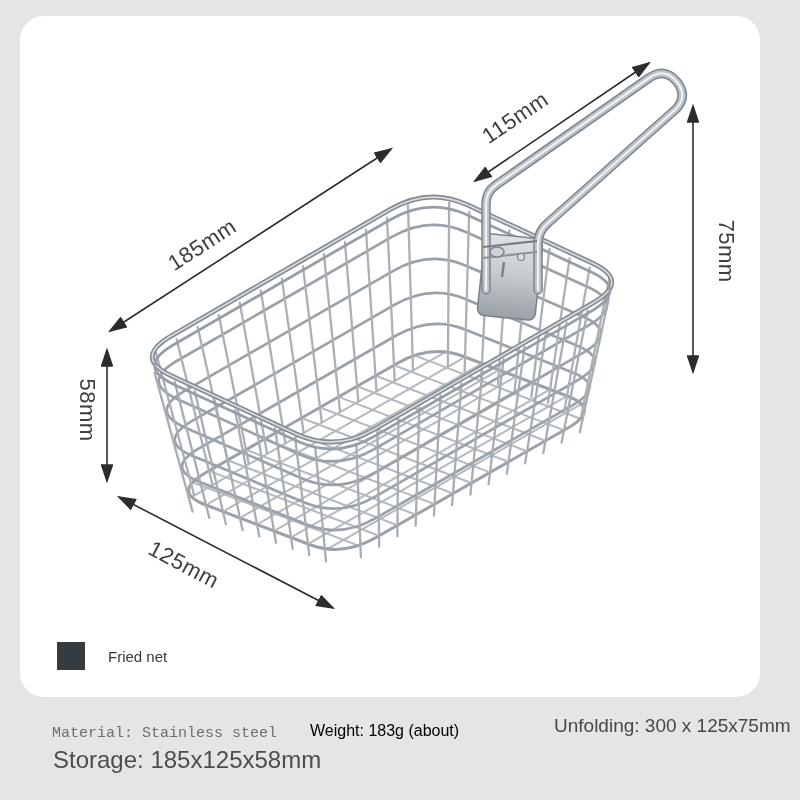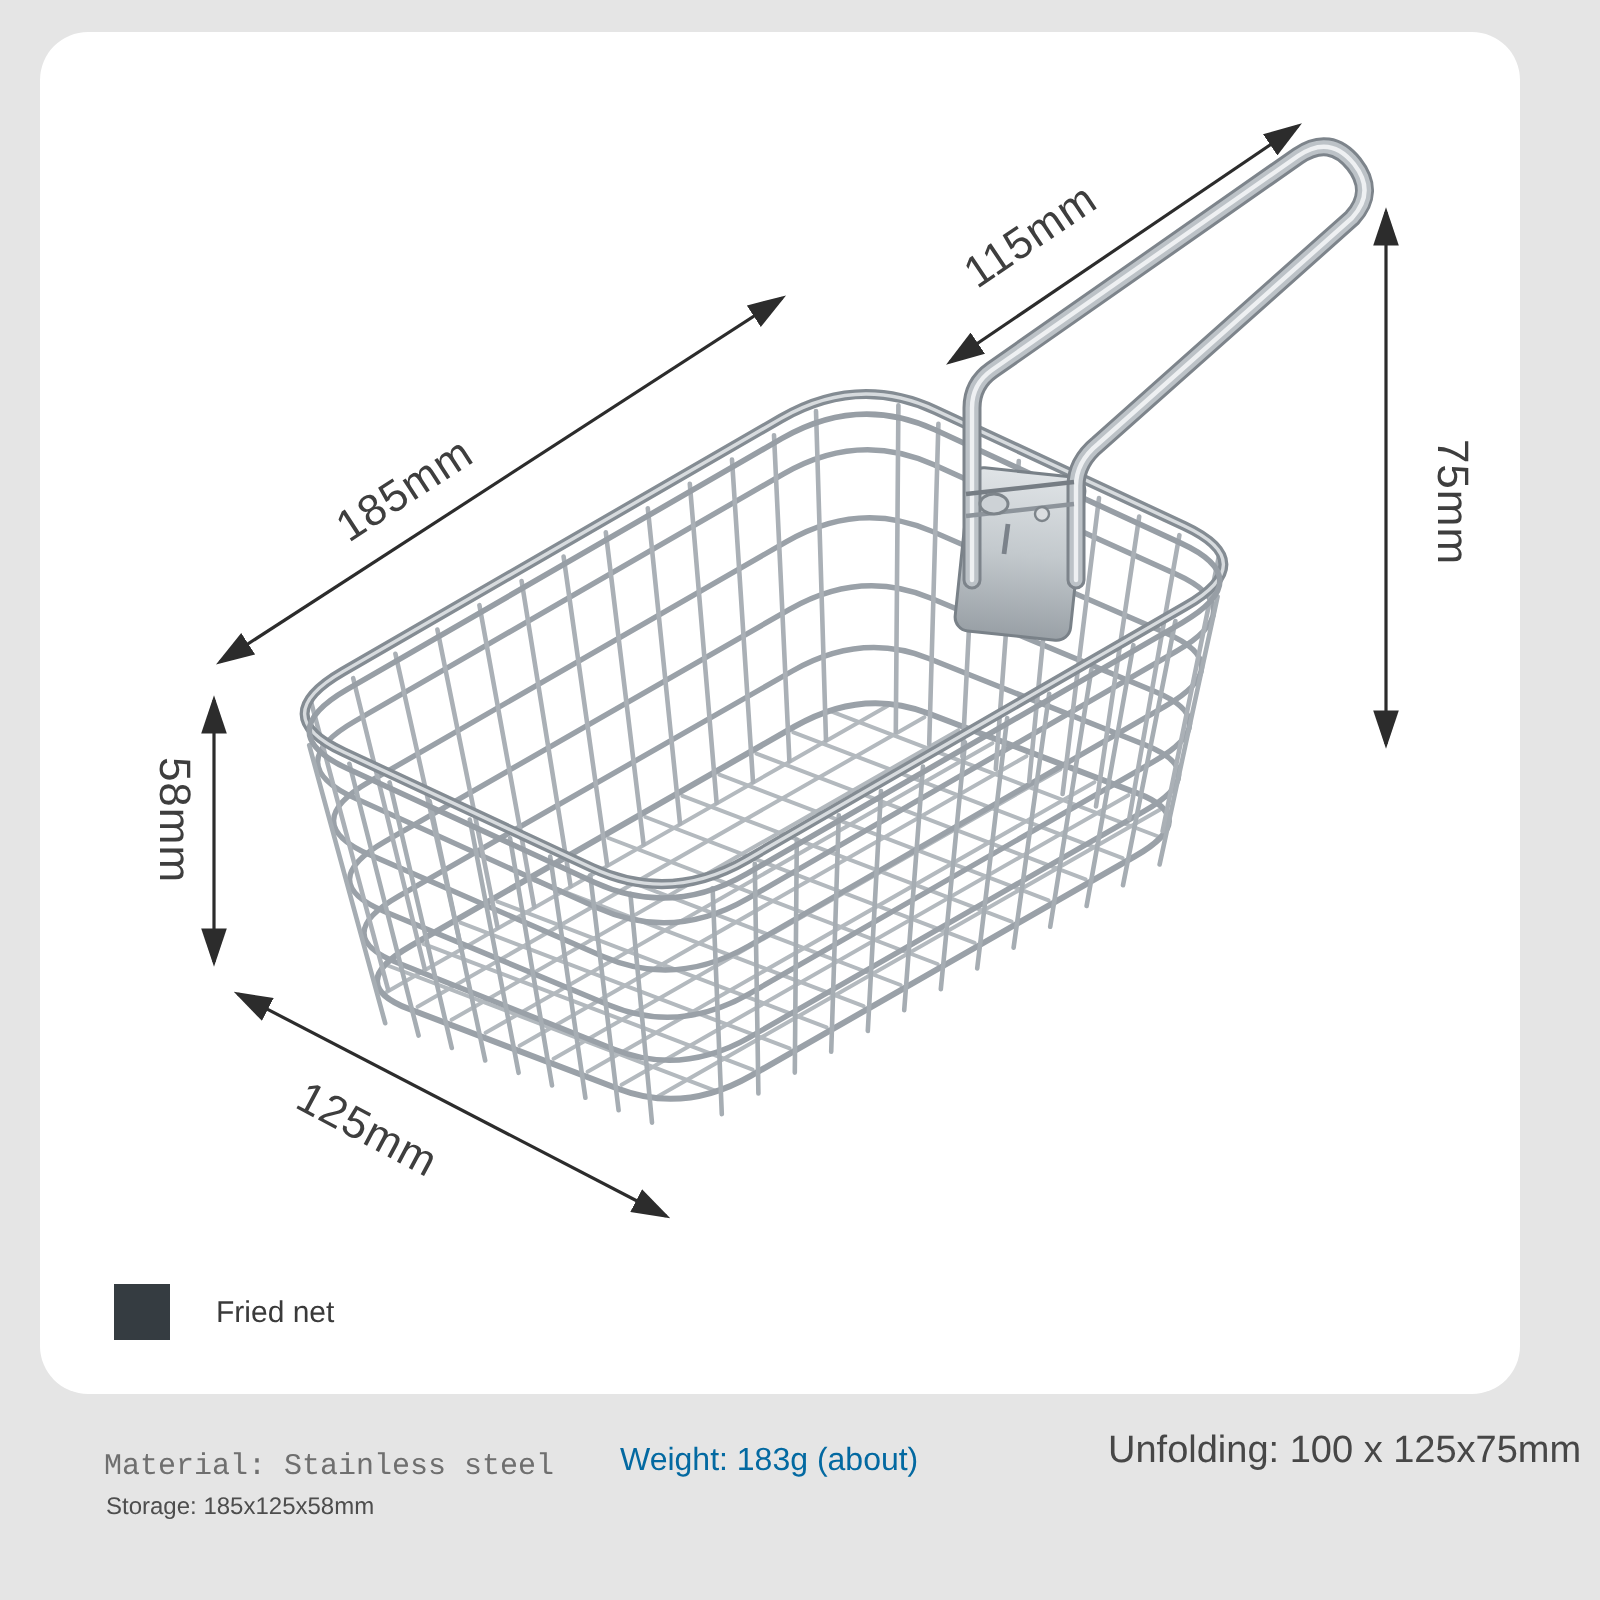--- a/index.html
+++ b/index.html
@@ -44,23 +44,23 @@
     align-items:center;
     height:28px;
   }
   .legend-label{
     margin-left:23px;
     font-size:15px;
     color:#3a3a3a;
   }
   .specs span{position:absolute;white-space:nowrap;}
   .spec-material{left:52px;top:725px;font-size:15px;color:#6f6f6f;font-family:Liberation Mono, monospace;}
-  .spec-weight{left:310px;top:722px;font-size:16px;color:#0369a1;}
+  .spec-weight{left:310px;top:722px;font-size:16px;color:#000000;}
   .spec-unfolding{left:554px;top:715px;font-size:19px;color:#474747;}
-  .spec-storage{left:53px;top:746px;font-size:12px;color:#4d4d4d;text-align:center;}
+  .spec-storage{left:53px;top:746px;font-size:24px;color:#4d4d4d;text-align:center;}
 </style>
 </head>
 <body>
 
 <div class="page">
 
   <div class="card"></div>
 
   <svg class="diagram" viewBox="0 0 800 800">
     <defs>
@@ -185,17 +185,17 @@
   <div class="legend">
     <svg width="28" height="28">
       <rect x="0" y="0" width="28" height="28" fill="#353c41"></rect>
     </svg>
     <span class="legend-label">Fried net</span>
   </div>
 
   <div class="specs">
     <span class="spec-material">Material: Stainless steel</span>
     <span class="spec-weight">Weight: 183g (about)</span>
-    <span class="spec-unfolding">Unfolding: 100 x 125x75mm</span>
+    <span class="spec-unfolding">Unfolding: 300 x 125x75mm</span>
     <span class="spec-storage">Storage: 185x125x58mm</span>
   </div>
 
 </div>
 
 </body></html>

